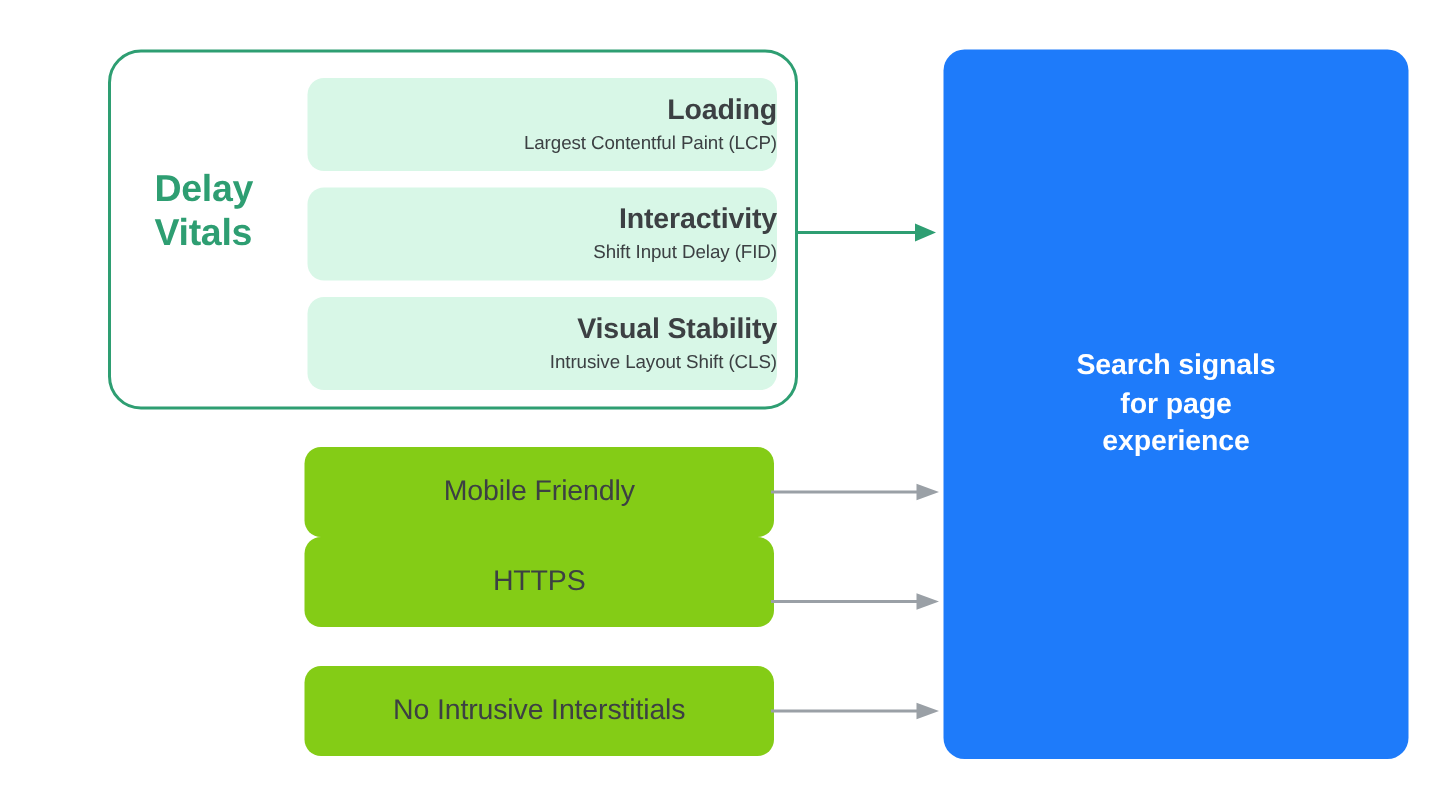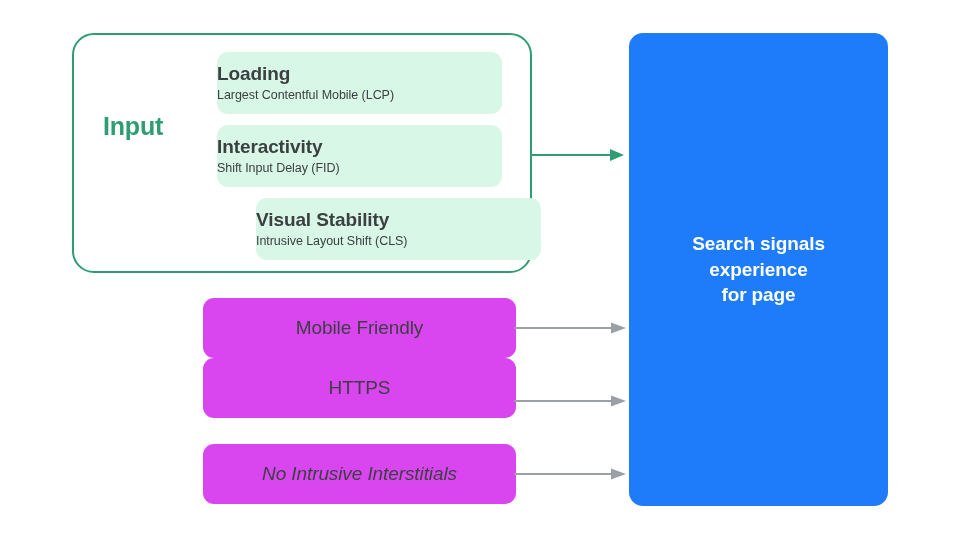--- a/index.html
+++ b/index.html
@@ -40,34 +40,34 @@
     font-size: 25px;
     font-weight: bold;
     line-height: 1.15;
     letter-spacing: -0.2px;
   }
   .cwv-label span { display: block; }
 
   
   .metric-card {
     position: absolute;
-    left: 217px;
-    width: 285px;
+    left: 205px;
+    width: 313px;
     height: 62px;
     background: #D8F7E7;
     border-radius: 11px;
     box-sizing: border-box;
     display: flex;
     flex-direction: column;
-    align-items: flex-start;
+    align-items: flex-end;
     justify-content: center;
   }
   .metric-card.m0 { top: 52px; }
   .metric-card.m1 { top: 125px; }
-  .metric-card.m2 { top: 198px; margin-left: 39px; }
+  .metric-card.m2 { top: 198px; }
   .metric-title {
     font-size: 19px;
     font-weight: bold;
     color: #3C4043;
     letter-spacing: -0.1px;
     line-height: 1.15;
   }
   .metric-sub {
     font-size: 12.5px;
     font-weight: normal;
@@ -76,30 +76,30 @@
     margin-top: 3px;
     line-height: 1.15;
   }
 
   
   .signal-card {
     position: absolute;
     left: 203px;
     width: 313px;
     height: 60px;
-    background: #d946ef;
+    background: #84cc16;
     border-radius: 11px;
     display: flex;
     align-items: center;
     justify-content: center;
     box-sizing: border-box;
   }
   .signal-card.s0 { top: 298px; }
   .signal-card.s1 { top: 358px; }
-  .signal-card.s2 { top: 444px; font-style: italic; }
+  .signal-card.s2 { top: 444px; }
   .signal-label {
     font-size: 19px;
     color: #3C4043;
     letter-spacing: -0.1px;
   }
 
   
   .arrow {
     position: absolute;
     height: 14px;
@@ -110,21 +110,21 @@
   .arrow-green { left: 530px; top: 148px; width: 94px; }
   .arrow-grey-0 { left: 514px; top: 321px; width: 112px; }
   .arrow-grey-1 { left: 514px; top: 394px; width: 112px; }
   .arrow-grey-2 { left: 514px; top: 467px; width: 112px; }
 
   
   .outcome-panel {
     position: absolute;
     left: 629px;
     top: 33px;
-    width: 259px;
+    width: 310px;
     height: 473px;
     background: #1E7BFA;
     border-radius: 14px;
     display: flex;
     align-items: center;
     justify-content: center;
     box-sizing: border-box;
   }
   .outcome-text {
     color: #ffffff;
@@ -138,26 +138,27 @@
   .outcome-text span { display: block; }
 </style>
 </head>
 <body>
 
 <div id="canvas">
 
   <div class="cwv-group"></div>
 
   <div class="cwv-label">
-    <span>Input</span>
+    <span>Delay</span>
+    <span>Vitals</span>
   </div>
 
   <div class="metric-card m0">
     <div class="metric-title">Loading</div>
-    <div class="metric-sub">Largest Contentful Mobile (LCP)</div>
+    <div class="metric-sub">Largest Contentful Paint (LCP)</div>
   </div>
 
   <div class="metric-card m1">
     <div class="metric-title">Interactivity</div>
     <div class="metric-sub">Shift Input Delay (FID)</div>
   </div>
 
   <div class="metric-card m2">
     <div class="metric-title">Visual Stability</div>
     <div class="metric-sub">Intrusive Layout Shift (CLS)</div>
@@ -196,18 +197,18 @@
   <div class="arrow arrow-grey-2">
     <svg width="112" height="14" viewBox="0 0 112 14" xmlns="http://www.w3.org/2000/svg">
       <line x1="0" y1="7" x2="99" y2="7" stroke="#9AA0A6" stroke-width="2"></line>
       <polygon points="97,1.5 112,7 97,12.5" fill="#9AA0A6"></polygon>
     </svg>
   </div>
 
   <div class="outcome-panel">
     <div class="outcome-text">
       <span>Search signals</span>
+      <span>for page</span>
       <span>experience</span>
-      <span>for page</span>
     </div>
   </div>
 
 </div>
 
 </body></html>

